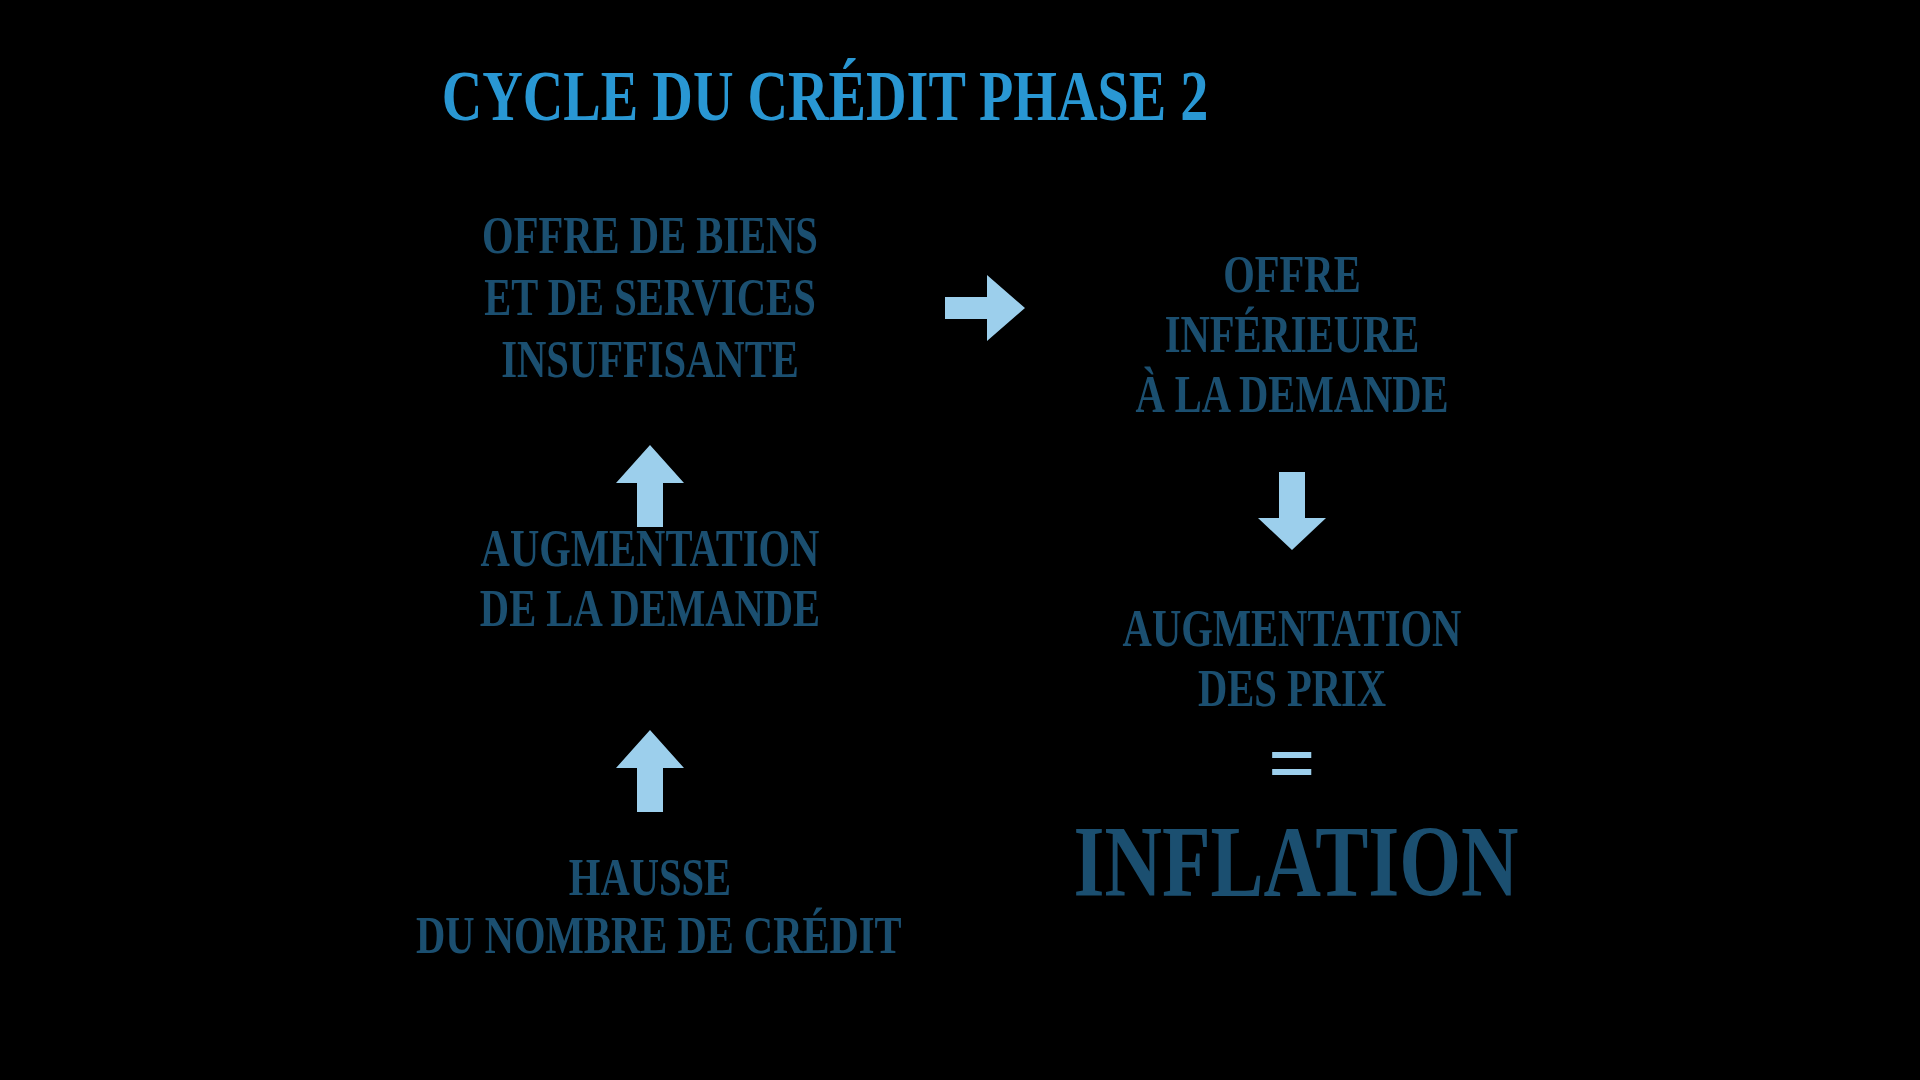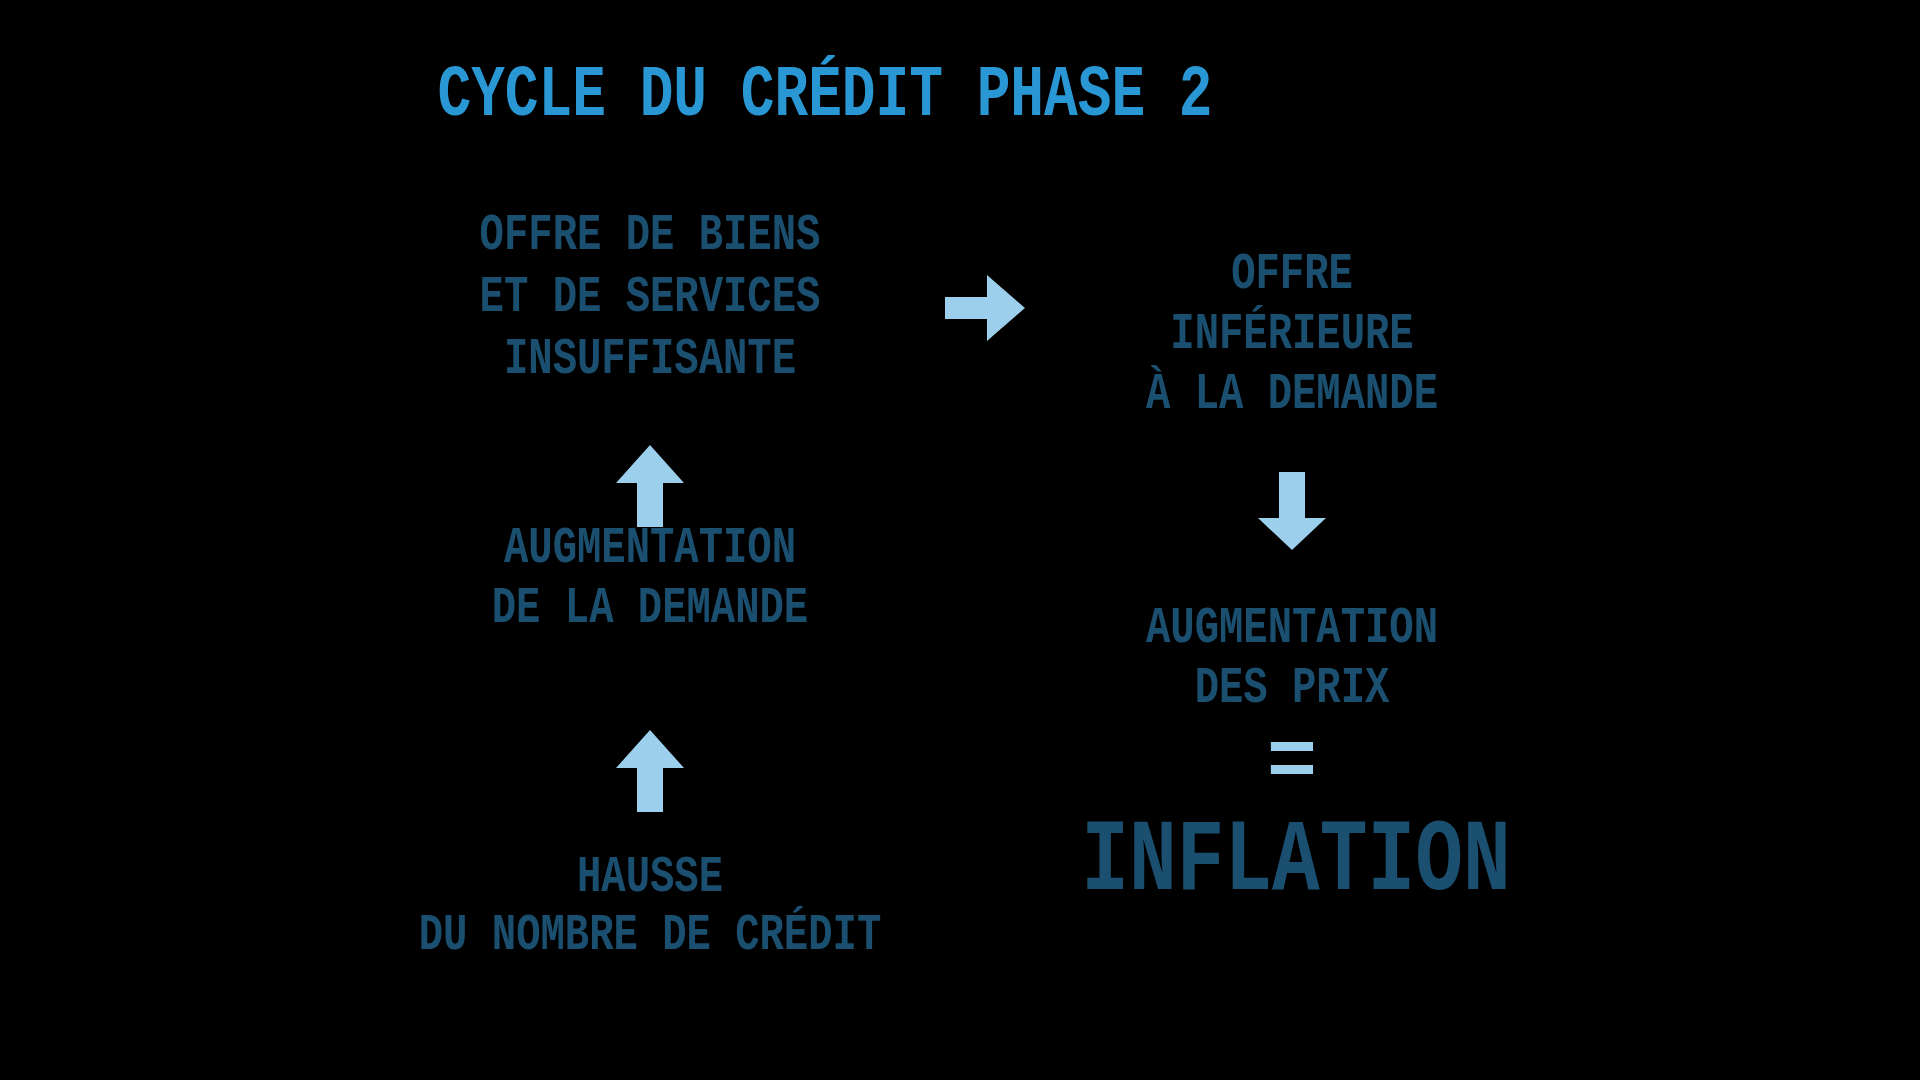--- a/index.html
+++ b/index.html
@@ -3,21 +3,21 @@
 <meta charset="utf-8">
 <style>
   * { margin: 0; padding: 0; box-sizing: border-box; }
   html, body { background: #000; }
   .stage {
     position: relative;
     width: 1650px;
     height: 1080px;
     background: var(--background, #000);
     overflow: hidden;
-    font-family: Liberation Mono, monospace;
+    font-family: Liberation Serif, serif;
     font-weight: bold;
   }
   .title {
     position: absolute;
     left: 0; top: 58px; width: 100%;
     text-align: center;
     color: var(--title, #2997D3);
     font-size: 72px;
     line-height: 76px;
     letter-spacing: 0px;

